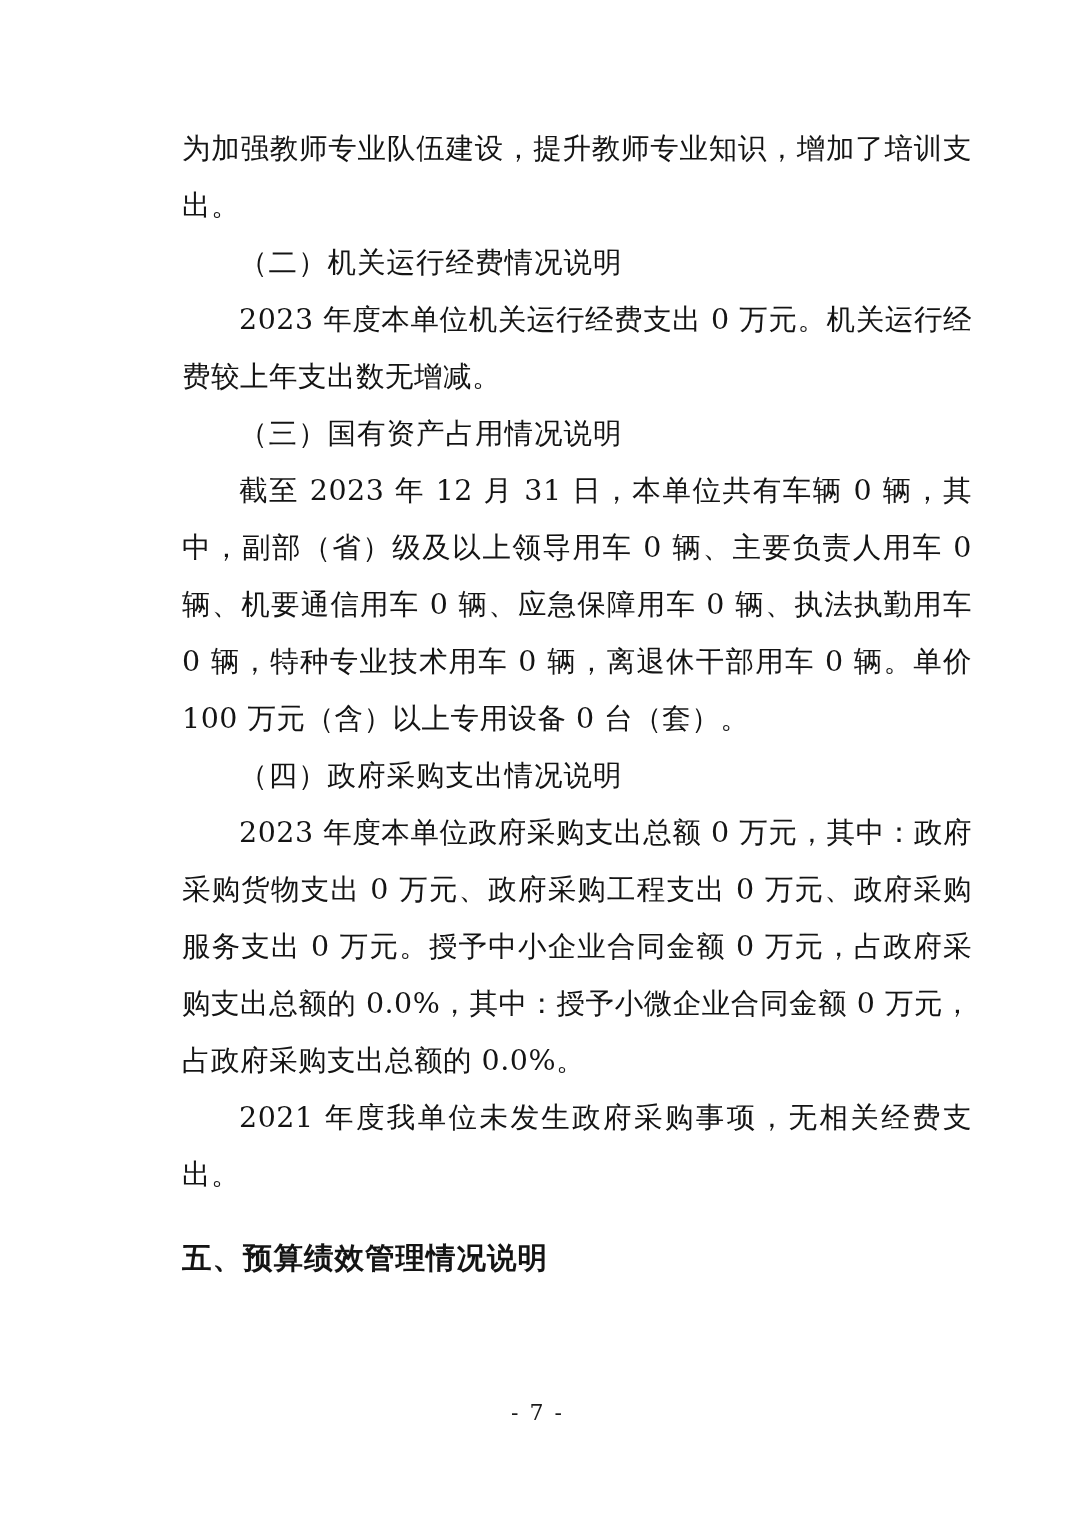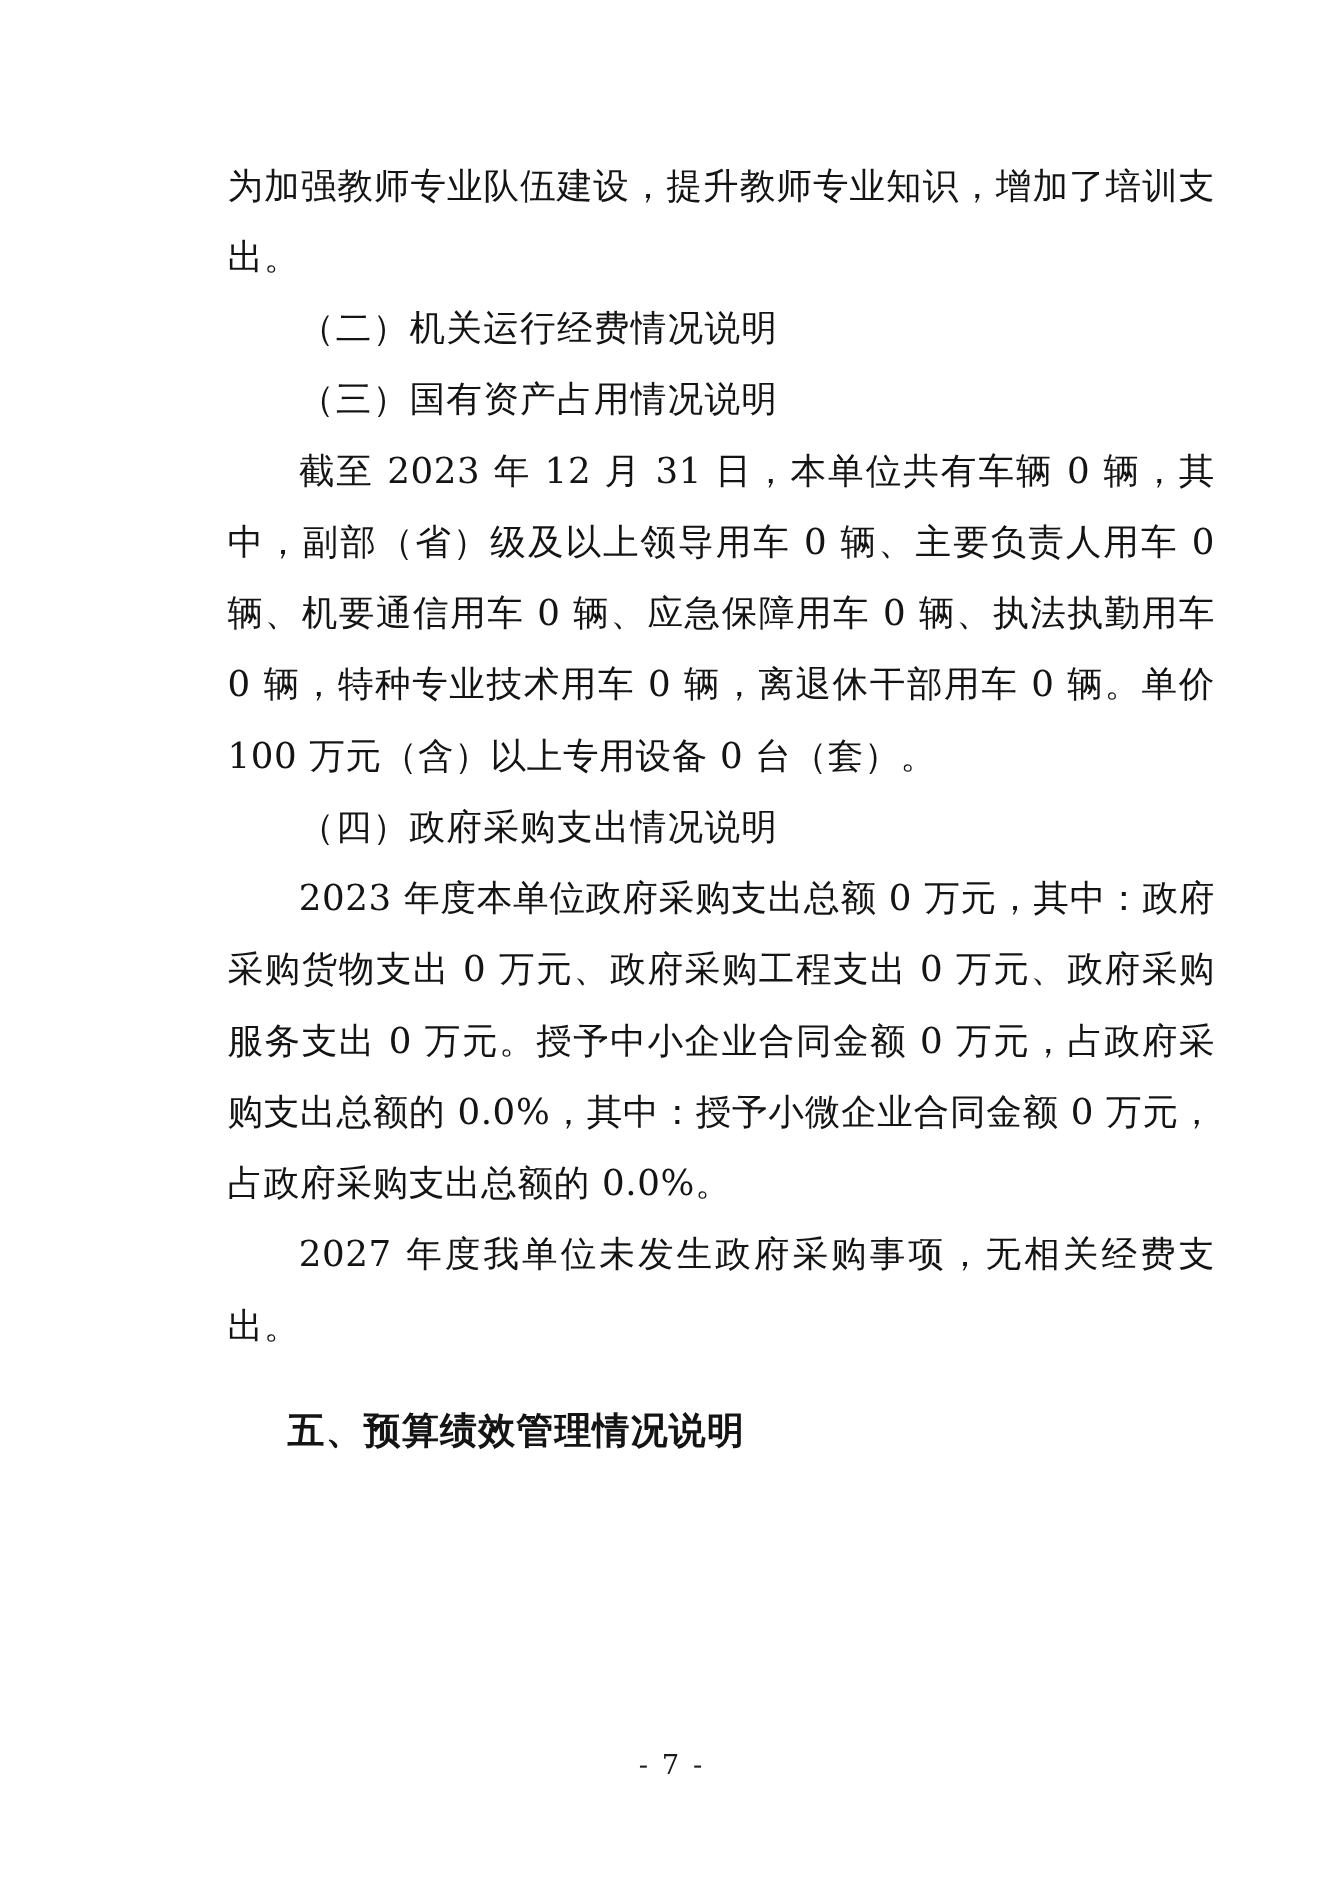--- a/index.html
+++ b/index.html
@@ -43,21 +43,20 @@
     font-weight: 400;
     font-family: "DejaVu Serif", "Liberation Serif", serif;
     letter-spacing: 1px;
   }
   p.section-heading {
     text-indent: 0;
     font-weight: 700;
     font-size: 29.5px;
     letter-spacing: 1px;
     margin-top: 26px;
-    margin-left: 48px;
   }
   .footer {
     position: absolute;
     left: 0;
     right: 0;
     top: 1400px;
     text-align: center;
     font-size: 22px;
     font-family: "DejaVu Serif", "Liberation Serif", serif;
     color: #1a1a1a;
@@ -68,31 +67,32 @@
 <body>
 
 <div class="page">
 
   <div class="content">
 
     <p class="body flush">为加强教师专业队伍建设，提升教师专业知识，增加了培训支出。</p>
 
     <p class="sub-heading">（二）机关运行经费情况说明</p>
 
+    <p class="body">2023 年度本单位机关运行经费支出 0 万元。机关运行经费较上年支出数无增减。</p>
 
 
     <p class="sub-heading">（三）国有资产占用情况说明</p>
 
     <p class="body">截至 2023 年 12 月 31 日，本单位共有车辆 0 辆，其中，副部（省）级及以上领导用车 0 辆、主要负责人用车 0 辆、机要通信用车 0 辆、应急保障用车 0 辆、执法执勤用车 0 辆，特种专业技术用车 0 辆，离退休干部用车 0 辆。单价 100 万元（含）以上专用设备 0 台（套）。</p>
 
     <p class="sub-heading">（四）政府采购支出情况说明</p>
 
     <p class="body">2023 年度本单位政府采购支出总额 0 万元，其中：政府采购货物支出 0 万元、政府采购工程支出 0 万元、政府采购服务支出 0 万元。授予中小企业合同金额 0 万元，占政府采购支出总额的 0.0%，其中：授予小微企业合同金额 0 万元，占政府采购支出总额的 0.0%。</p>
 
-    <p class="body">2027 年度我单位未发生政府采购事项，无相关经费支出。</p>
+    <p class="body">2021 年度我单位未发生政府采购事项，无相关经费支出。</p>
 
     <p class="section-heading">五、预算绩效管理情况说明</p>
 
   </div>
 
   <div class="footer">
     <span>- 7 -</span>
   </div>
 
 </div>

